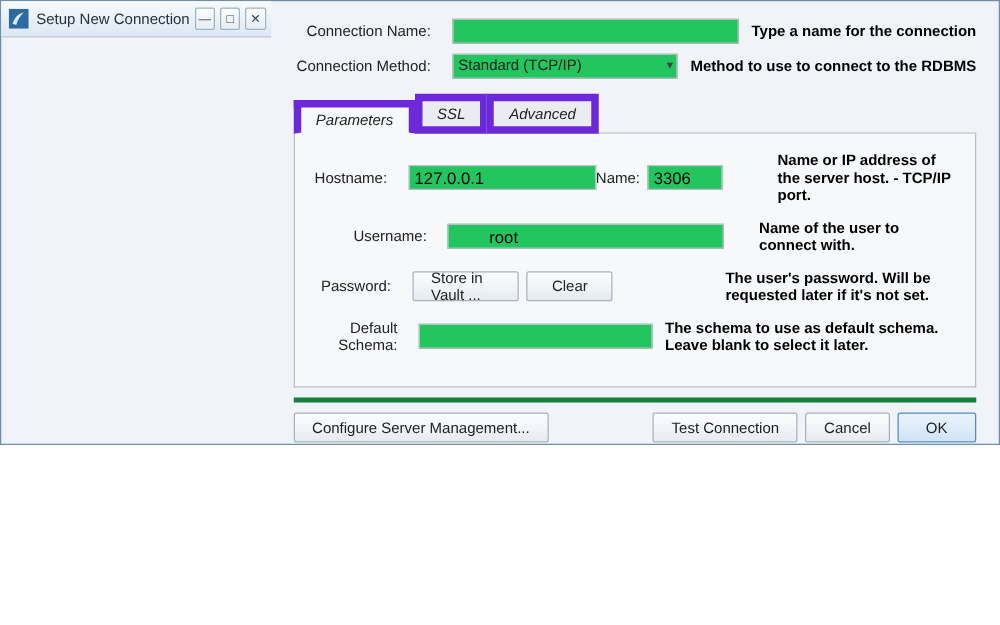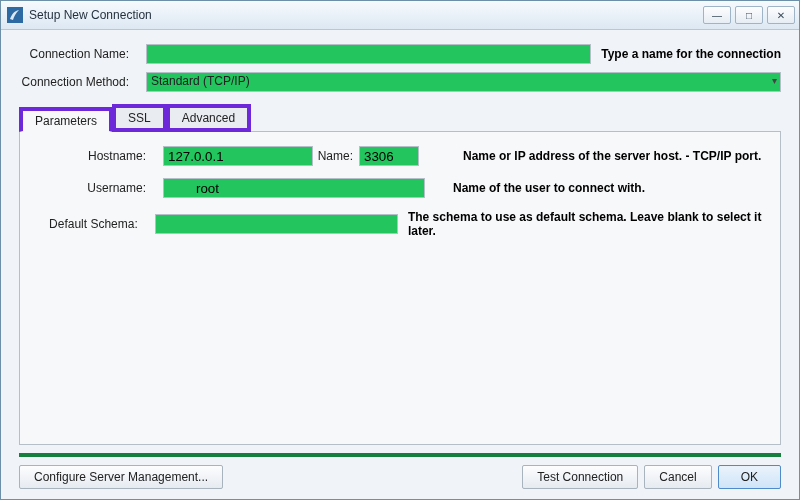--- a/index.html
+++ b/index.html
@@ -1,34 +1,34 @@
 <!DOCTYPE html>
 <html><head>
 <meta charset="utf-8">
 <style>
   html,body{margin:0;padding:0;font-family:"Segoe UI",Tahoma,sans-serif;font-size:12px;color:#222;}
-  .window{width:800px;height:500px;box-sizing:border-box;border:1px solid #6e8fa8;background:#f0f3f7;display:flex;flex-direction:column;}
+  .window{width:800px;height:356px;box-sizing:border-box;border:1px solid #6e8fa8;background:#f0f3f7;display:flex;flex-direction:row;}
   
   .titlebar{height:28px;background:linear-gradient(#f6fafd,#dde8f3);border-bottom:1px solid #b8c7d6;display:flex;align-items:center;padding:0 4px;}
   .titlebar .app-icon{width:16px;height:16px;margin:0 6px 0 2px;}
   .titlebar .title{flex:0 0 auto;font-size:12px;color:#24323f;}
   .titlebar .spacer{flex:1;}
   .win-btn{width:26px;height:16px;margin-left:4px;border:1px solid #9fb4c7;border-radius:2px;background:linear-gradient(#fdfdfe,#e6edf4);display:flex;align-items:center;justify-content:center;font-size:10px;color:#3a4a58;cursor:default;}
   
   .client{flex:1;padding:14px 18px 10px 18px;display:flex;flex-direction:column;}
   .row{display:flex;align-items:center;margin-bottom:8px;}
   .lbl{width:110px;text-align:right;padding-right:17px;}
   .field{height:20px;border:1px solid #b6bfc8;background:#22c55e;padding:1px 4px;box-sizing:border-box;}
   .hint{margin-left:10px;color:#000000;font-weight:bold;}
   .combo{position:relative;flex:1;}
   .combo .field{width:100%;}
   .combo .arrow{position:absolute;right:4px;top:3px;font-size:10px;color:#444;}
   
   .tabs{display:flex;align-items:flex-end;margin-top:3px;border-bottom:1px solid #b6bfc8;}
-  .tab{padding:3px 12px;border:4px solid #6d28d9;background:#e9edf2;margin-right:-1px;position:relative;top:1px;cursor:default;}
+  .tab{padding:3px 12px;border:6px solid #6d28d9;background:#e9edf2;margin-right:-1px;position:relative;top:1px;cursor:default;font-style:italic;}
   .tab.active{background:#f6f8fa;border-bottom:1px solid #f6f8fa;}
   .panel{flex:1;border:1px solid #b6bfc8;border-top:none;background:#f6f8fa;padding:14px 16px;}
   .panel .row{margin-bottom:12px;}
   .btn{height:22px;border:1px solid #a8b3be;background:linear-gradient(#fdfdfe,#e6ebf1);padding:0 14px;font-size:12px;display:inline-flex;align-items:center;justify-content:center;cursor:default;border-radius:2px;}
   .btn+.btn{margin-left:6px;}
   
   .footer{display:flex;align-items:center;padding:8px 0 0 0;border-top:4px solid #15803d;margin-top:8px;}
   .footer .spacer{flex:1;}
   .ok{border:1px solid #4f8bcb;background:linear-gradient(#eaf3fc,#cfe4f8);padding:0 22px;}
 </style>
@@ -58,20 +58,21 @@
       <input class="field" style="flex: 1 1 0%;" value="">
       <span class="hint">Type a name for the connection</span>
     </div>
 
     <div class="row">
       <span class="lbl">Connection Method:</span>
       <div class="combo">
         <div class="field">Standard (TCP/IP)</div>
         <span class="arrow">▾</span>
       </div>
+      <span class="hint">Method to use to connect to the RDBMS</span>
     </div>
 
     <div class="tabs">
       <div class="tab active">Parameters</div>
       <div class="tab">SSL</div>
       <div class="tab">Advanced</div>
     </div>
 
     <div class="panel">
 
@@ -82,20 +83,26 @@
         <input class="field" style="width: 60px;" value="3306">
         <span class="hint" style="margin-left:44px">Name or IP address of the server host. - TCP/IP port.</span>
       </div>
 
       <div class="row">
         <span class="lbl">Username:</span>
         <input class="field" style="width: 262px; padding-left: 32px;" value="root">
         <span class="hint" style="margin-left:28px">Name of the user to connect with.</span>
       </div>
 
+      <div class="row">
+        <span class="lbl">Password:</span>
+        <span class="btn" style="width:100px">Store in Vault ...</span>
+        <span class="btn" style="width:70px">Clear</span>
+        <span class="hint" style="margin-left:90px">The user's password. Will be requested later if it's not set.</span>
+      </div>
 
       <div class="row">
         <span class="lbl">Default Schema:</span>
         <input class="field" style="width: 262px;" value="">
         <span class="hint" style="">The schema to use as default schema. Leave blank to select it later.</span>
       </div>
 
     </div>
 
     <div class="footer">

